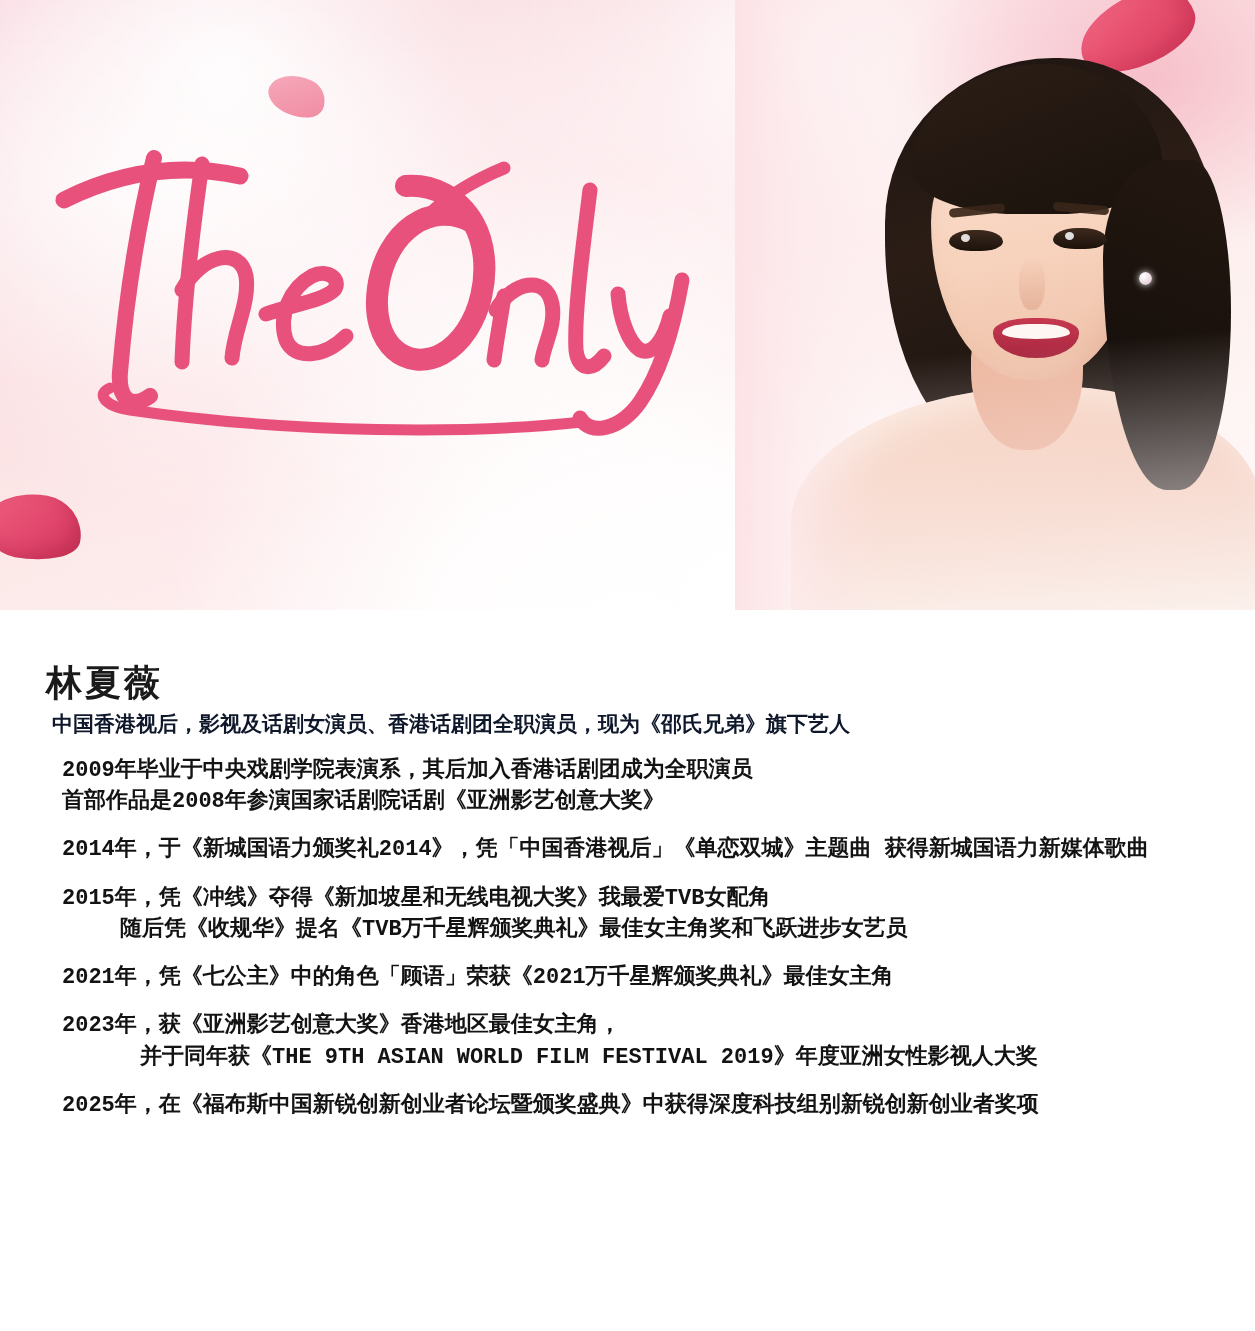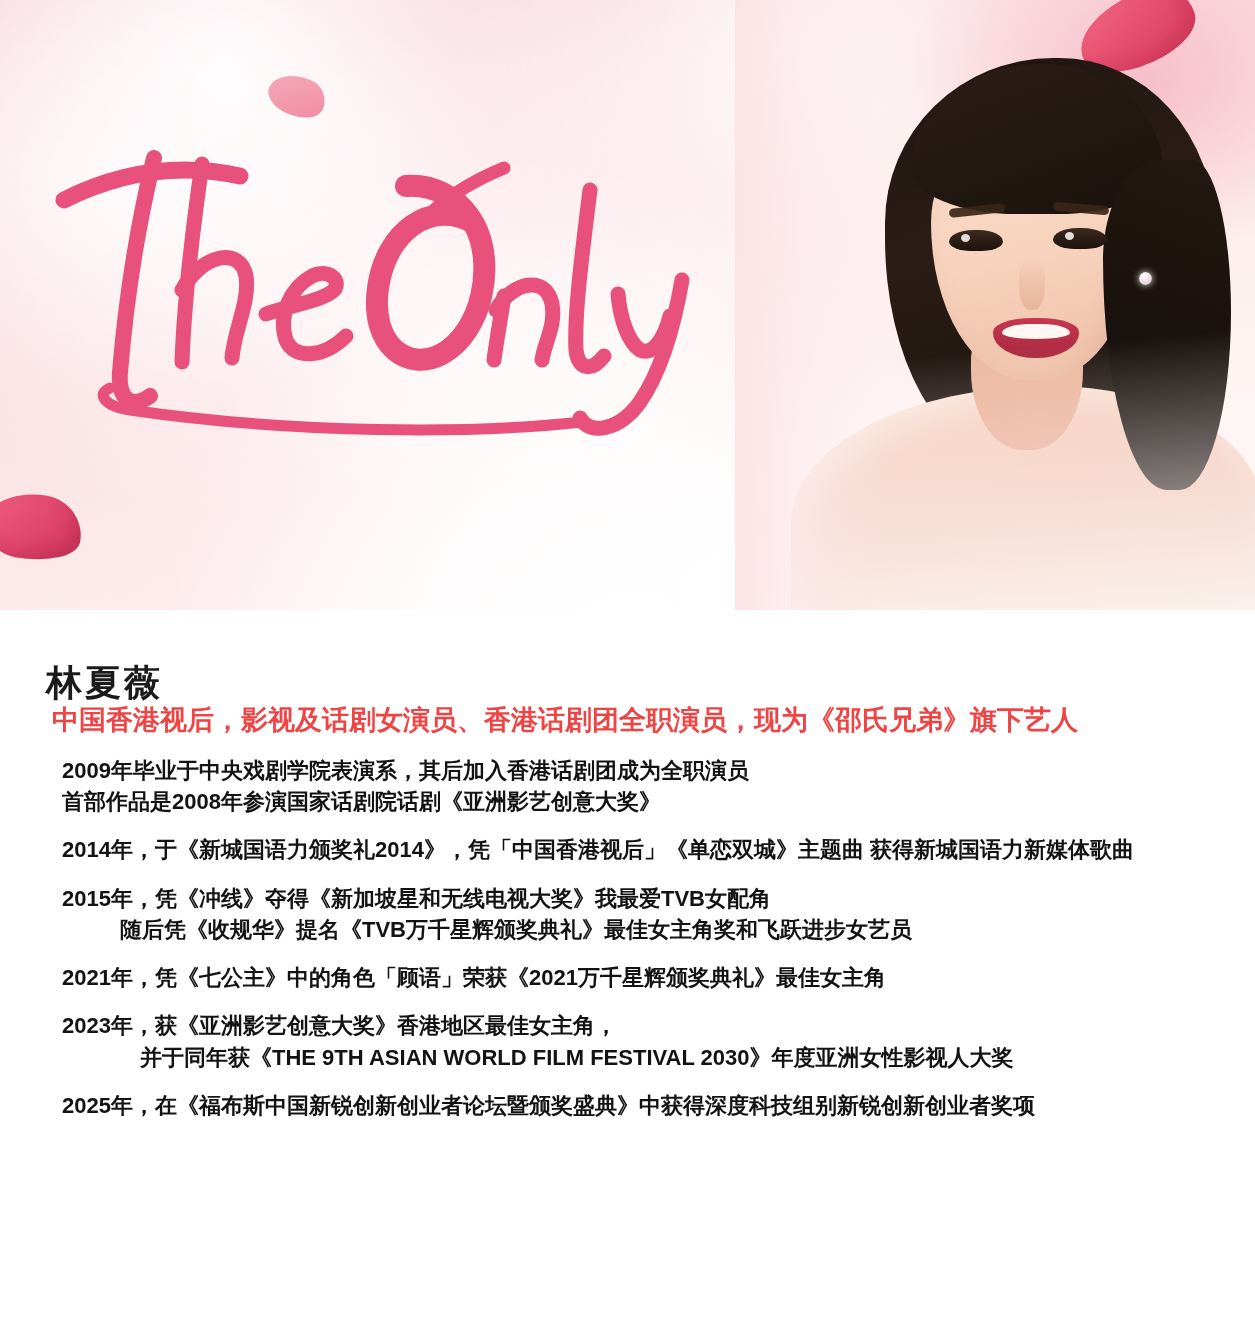--- a/index.html
+++ b/index.html
@@ -223,45 +223,45 @@
     font-size: 36px;
     font-weight: 700;
     color: #1a1a1a;
     letter-spacing: 3px;
     font-family: "DejaVu Sans", "Liberation Sans", sans-serif;
     margin-top: 31px;
   }
   .subtitle {
     position: absolute;
     left: 52px;
-    top: 92px;
+    top: 100px;
     width: 1180px;
-    font-size: 27px;
+    font-size: 21px;
     font-weight: 700;
-    color: #ef4444;
+    color: #0f172a;
     letter-spacing: 0px;
     white-space: nowrap;
     font-family: "DejaVu Sans", "Liberation Sans", sans-serif;
   }
   .entries {
     position: absolute;
     left: 62px;
     top: 145px;
     width: 1193px;
   }
   .entry {
     margin-bottom: 17px;
   }
   .entry-line {
     font-size: 22px;
     font-weight: 700;
     color: #131313;
     line-height: 1.42;
     white-space: nowrap;
-    font-family: Liberation Sans, sans-serif;
+    font-family: Liberation Mono, monospace;
   }
   .entry-line.indent-1 { padding-left: 0px; }
   .entry-line.indent-2 { padding-left: 58px; }
   .entry-line.indent-3 { padding-left: 78px; }
 </style>
 </head>
 <body>
 
 <div class="hero">
   <div class="hero-wash"></div>
@@ -347,21 +347,21 @@
     </div>
 
 
 
     <div class="entry">
       <div class="entry-line indent-1">2021年，凭《七公主》中的角色「顾语」荣获《2021万千星辉颁奖典礼》最佳女主角</div>
     </div>
 
     <div class="entry">
       <div class="entry-line indent-1">2023年，获《亚洲影艺创意大奖》香港地区最佳女主角，</div>
-      <div class="entry-line indent-3">并于同年获《THE 9TH ASIAN WORLD FILM FESTIVAL 2030》年度亚洲女性影视人大奖</div>
+      <div class="entry-line indent-3">并于同年获《THE 9TH ASIAN WORLD FILM FESTIVAL 2019》年度亚洲女性影视人大奖</div>
     </div>
 
     <div class="entry">
       <div class="entry-line indent-1">2025年，在《福布斯中国新锐创新创业者论坛暨颁奖盛典》中获得深度科技组别新锐创新创业者奖项</div>
     </div>
 
   </div>
 </div>
 
 </body></html>

